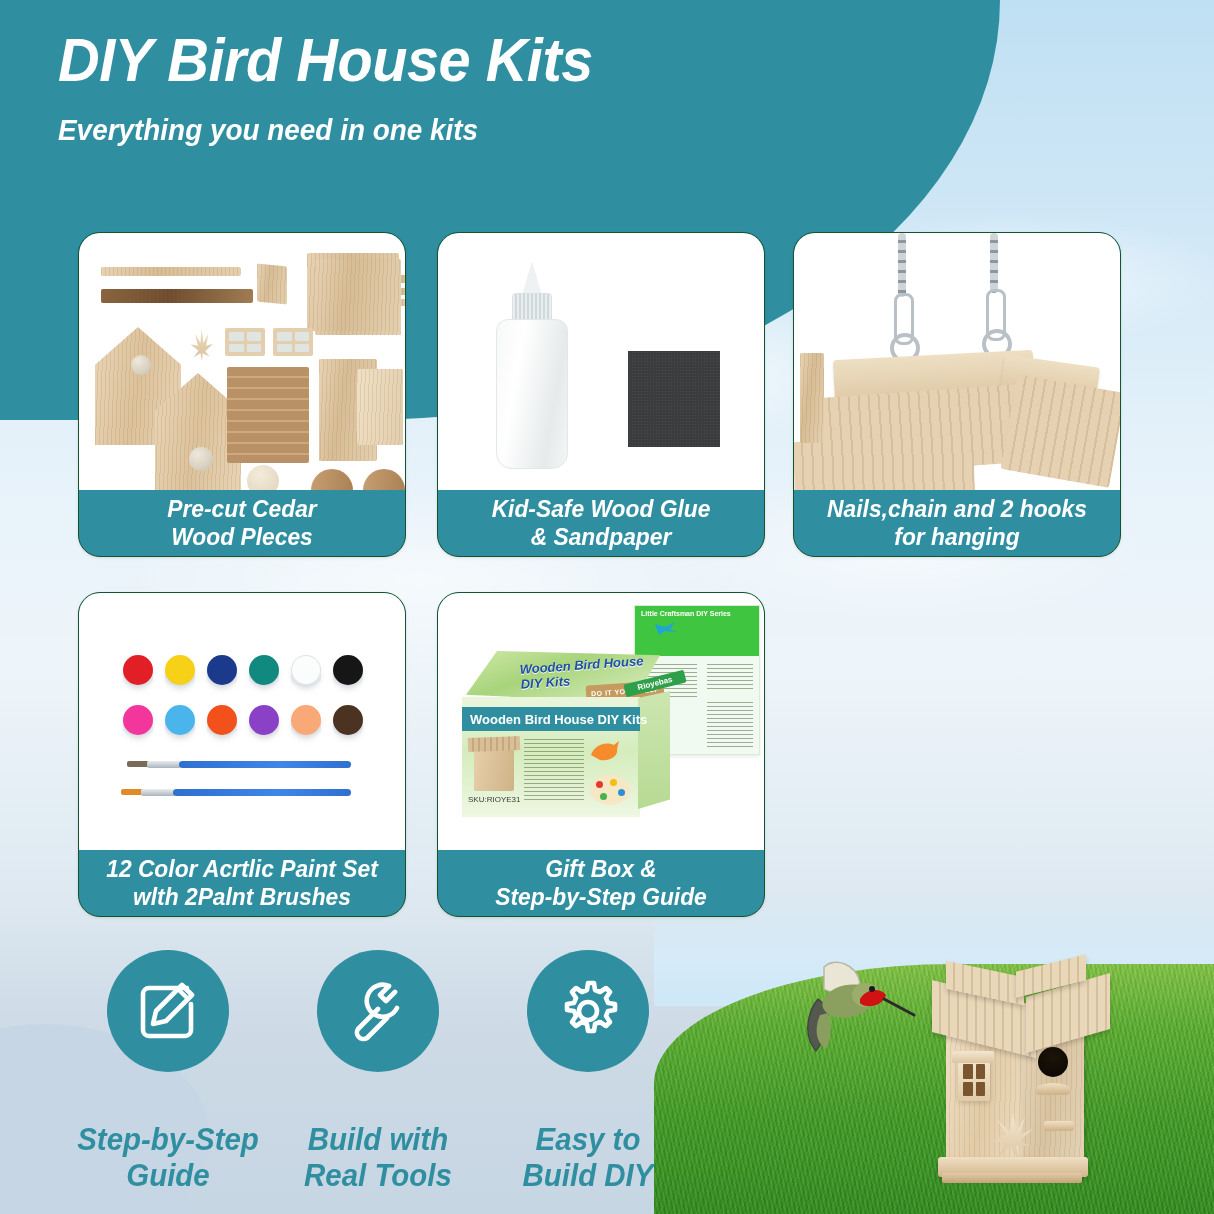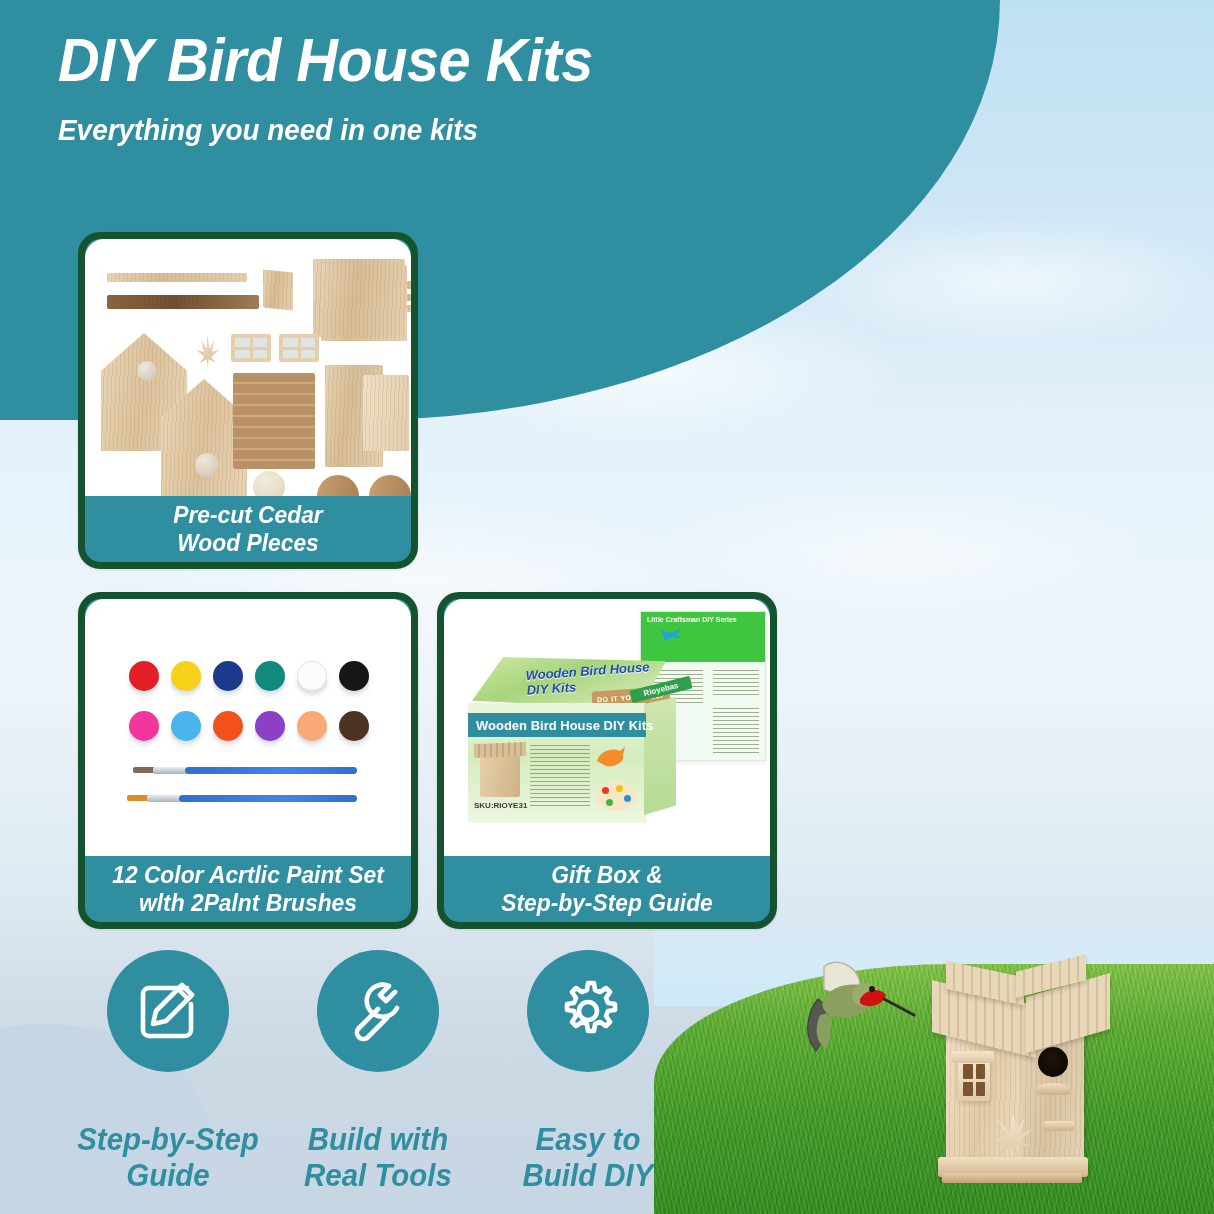--- a/index.html
+++ b/index.html
@@ -75,21 +75,21 @@
     position:absolute;left:58px;top:113px;
     color:#ffffff;font-size:30px;font-weight:bold;font-style:italic;
     font-family:"Liberation Sans Narrow","Liberation Sans",sans-serif;
     transform:scaleX(.93);transform-origin:left center;
     white-space:nowrap;
   }
 
   
   .card{
     position:absolute;width:326px;
-    border:7px solid #14532d;border-radius:22px;
+    border:1px solid #14532d;border-radius:22px;
     background:#2f8fa0;overflow:hidden;
     box-shadow:0 1px 3px rgba(0,0,0,.10);
   }
   .card .photo{
     width:100%;height:257px;background:#fff;
     position:relative;overflow:hidden;
     border-top-left-radius:19px;border-top-right-radius:19px;
   }
   .card .cap{
     height:66px;display:flex;flex-direction:column;align-items:center;justify-content:center;
@@ -273,21 +273,55 @@
       <div style="position:absolute;left:168px;top:232px;width:32px;height:32px;border-radius:50%;background:radial-gradient(circle at 40% 30%,#f4ecdc,#ddd0b7);"></div>
       <div class="semi" style="left:232px;top:236px;width:42px;height:22px;"></div>
       <div class="semi" style="left:284px;top:236px;width:42px;height:22px;"></div>
     </div>
     <div class="cap">
       <span>Pre-cut Cedar</span>
       <span>Wood Pleces</span>
     </div>
   </div>
 
-
+  <div class="card r1 c2">
+    <div class="photo">
+      <div class="bottle-tip"></div>
+      <div class="bottle-collar"></div>
+      <div class="bottle-body"></div>
+      <div class="sand"></div>
+    </div>
+    <div class="cap">
+      <span>Kid-Safe Wood Glue</span>
+      <span>&amp; Sandpaper</span>
+    </div>
+  </div>
+
+  <div class="card r1 c3">
+    <div class="photo">
+      <div class="chain" style="left:104px;top:0;height:64px;"></div>
+      <div class="chain" style="left:196px;top:0;height:60px;"></div>
+      <div class="shook" style="left:100px;top:60px;"></div>
+      <div class="shook" style="left:192px;top:56px;"></div>
+      <div class="ring" style="left:96px;top:100px;"></div>
+      <div class="ring" style="left:188px;top:96px;"></div>
+      <div class="ridge" style="left:40px;top:122px;width:200px;height:48px;transform:rotate(-3deg);"></div>
+      <div class="ridge" style="left:208px;top:128px;width:96px;height:38px;transform:rotate(8deg);"></div>
+      <div class="roofslab" style="left:18px;top:158px;width:220px;height:78px;transform:rotate(-4deg);"></div>
+      <div class="roofslab" style="left:214px;top:150px;width:110px;height:96px;transform:rotate(10deg);"></div>
+      <div class="roofslab" style="left:0px;top:206px;width:180px;height:60px;transform:rotate(-2deg);"></div>
+      <div class="wood" style="left:6px;top:120px;width:24px;height:90px;">
+          <i class="grain"></i>
+        </div>
+    </div>
+    <div class="cap">
+      <span>Nails,chain and 2 hooks</span>
+      <span>for hanging</span>
+    </div>
+  </div>
 
   <div class="card r2 c1">
     <div class="photo">
       <div id="paint-row-1">
           <div class="potbase" style="left: 44px; top: 78px;"></div>
           <div class="pot" style="left: 44px; top: 62px; background: rgb(226, 31, 38);"></div>
           <div class="potbase" style="left: 86px; top: 78px;"></div>
           <div class="pot" style="left: 86px; top: 62px; background: rgb(247, 209, 23);"></div>
           <div class="potbase" style="left: 128px; top: 78px;"></div>
           <div class="pot" style="left: 128px; top: 62px; background: rgb(28, 58, 140);"></div>
@@ -344,21 +378,21 @@
         <div style="position:absolute;left:54px;top:6px;color:#1f4fa8;font-size:13px;font-weight:bold;font-style:italic;transform:rotate(-4deg);text-shadow:0 1px 0 #fff;">Wooden Bird House DIY Kits</div>
       </div>
       <div style="position:absolute;left:148px;top:90px;width:78px;height:17px;background:#c69b5f;border-radius:3px;transform:rotate(-4deg);display:flex;align-items:center;justify-content:center;color:#fff;font-size:7px;font-weight:bold;letter-spacing:.5px;">DO IT YOUR SELF</div>
       <div class="boxfront" style="left:24px;top:104px;width:178px;height:120px;"></div>
       <div class="boxside" style="left:200px;top:98px;width:32px;height:118px;clip-path:polygon(0 6%,100% 0,100% 92%,0 100%);"></div>
       <div class="band" style="left:24px;top:114px;width:178px;height:24px;">Wooden Bird House DIY Kits</div>
 
       <div style="position:absolute;left:36px;top:150px;width:40px;height:48px;background:linear-gradient(100deg,#e6d0ac,#cfb287);border-radius:2px;"></div>
       <div style="position:absolute;left:30px;top:144px;width:52px;height:14px;background:repeating-linear-gradient(90deg,#d9bf98 0 4px,#c5a87e 4px 6px);transform:rotate(-2deg);"></div>
       <div class="lines" style="left:86px;top:146px;width:60px;height:62px;"></div>
-      <div style="position:absolute;left:30px;top:202px;color:#3a3a3a;font-size:8px;font-weight:bold;">SKU:RIOYE31</div>
+      <div style="position:absolute;left:30px;top:202px;color:#3a3a3a;font-size:8px;font-weight:normal;">SKU:RIOYE31</div>
 
       <div style="position:absolute;left:152px;top:182px;width:40px;height:30px;border-radius:50%;background:#f6e7c5;"></div>
       <div style="position:absolute;left:158px;top:188px;width:7px;height:7px;border-radius:50%;background:#e23b2e;"></div>
       <div style="position:absolute;left:172px;top:186px;width:7px;height:7px;border-radius:50%;background:#f2c012;"></div>
       <div style="position:absolute;left:180px;top:196px;width:7px;height:7px;border-radius:50%;background:#2f8fd6;"></div>
       <div style="position:absolute;left:162px;top:200px;width:7px;height:7px;border-radius:50%;background:#45b24a;"></div>
       <svg width="34" height="26" viewBox="0 0 34 26" style="position:absolute;left:150px;top:146px;">
         <path d="M3 16 C6 6, 18 2, 26 6 L31 2 L29 10 C31 16, 22 23, 12 21 Z" fill="#f58b2a"></path>
       </svg>
 

